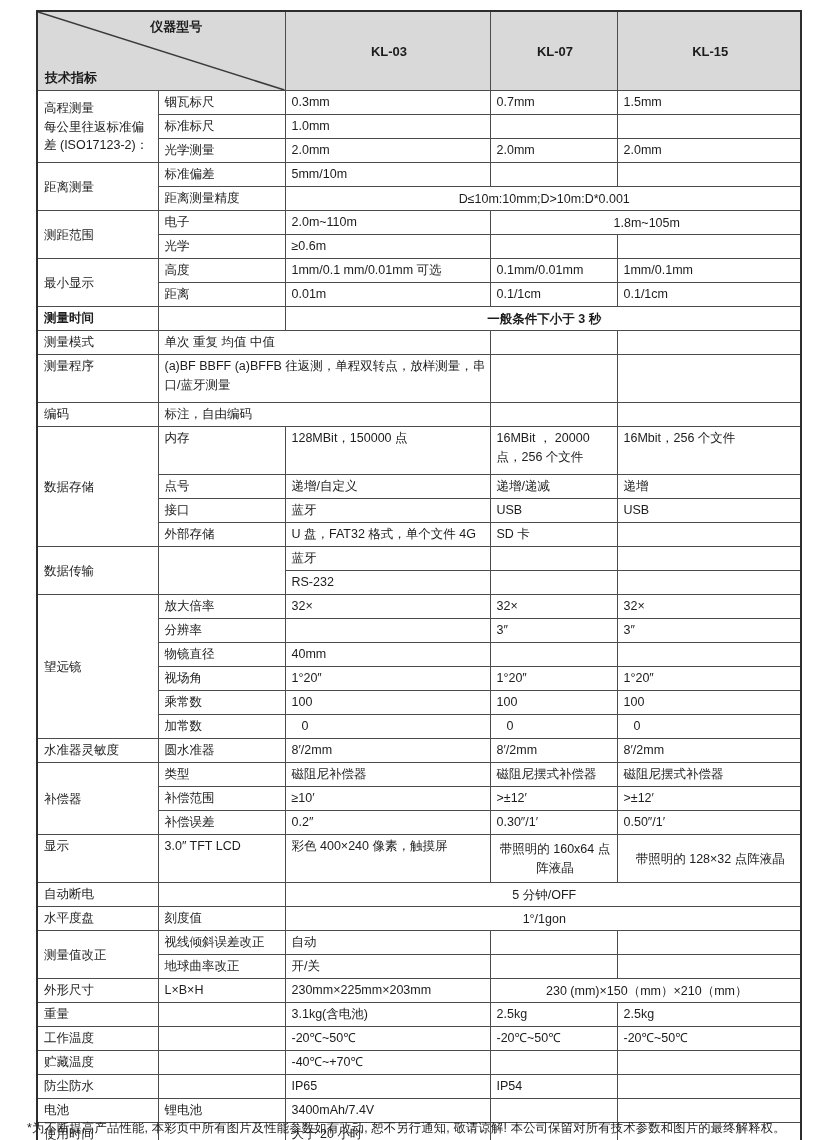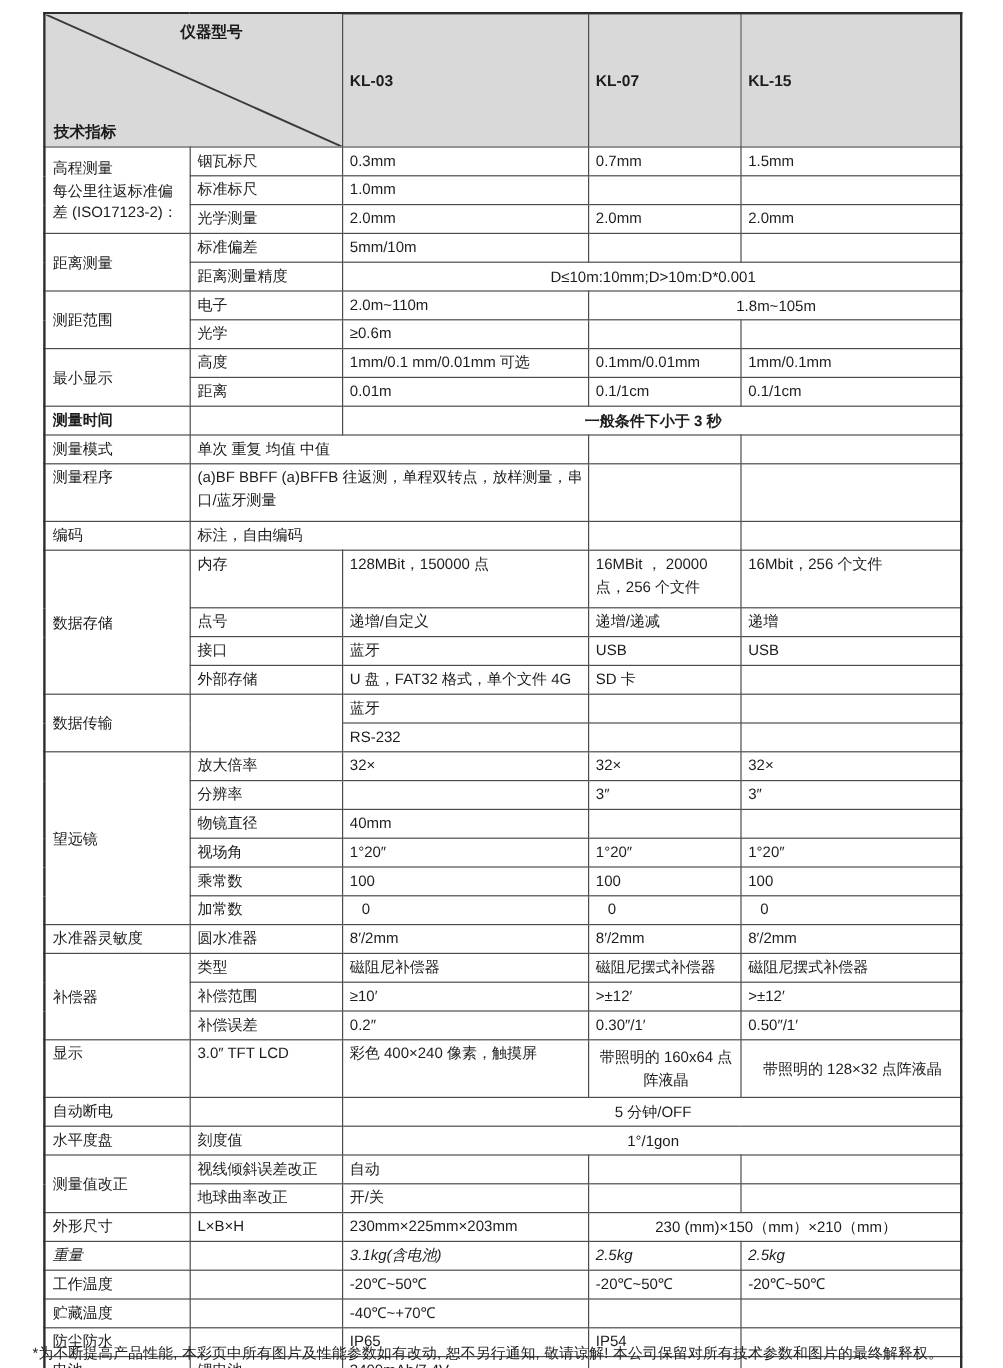--- a/index.html
+++ b/index.html
@@ -19,23 +19,23 @@
     padding:2px 3px 1px 6px;
     vertical-align:top;
     white-space:pre-line;
     overflow:hidden;
   }
   td[rowspan]{vertical-align:middle;}
   td.center{text-align:center;vertical-align:middle;}
   td.ind{padding-left:16px;}
   thead td{
     background:#d9d9d9;font-weight:bold;font-size:13px;
-    text-align:left;vertical-align:middle;
-  }
-  td.corner{position:relative;padding:16px;text-align:left;}
+    text-align:center;vertical-align:middle;
+  }
+  td.corner{position:relative;padding:0;text-align:left;}
   .corner-svg{position:absolute;left:0;top:0;width:100%;height:100%;display:block;}
   .corner-top{position:absolute;top:5px;left:30px;right:0;text-align:center;font-weight:bold;font-size:13px;}
   .corner-bottom{position:absolute;left:7px;bottom:3px;font-weight:bold;font-size:13px;}
   .footnote{
     position:absolute;left:27px;top:1120px;width:806px;
     font-size:12.3px;color:#1e1e1e;letter-spacing:0.2px;
   }
 </style>
 </head>
 <body>
@@ -274,21 +274,21 @@
           <td>开/关</td>
           <td></td>
           <td></td>
         </tr>
         <tr style="height: 24px;">
           <td>外形尺寸</td>
           <td>L×B×H</td>
           <td>230mm×225mm×203mm</td>
           <td colspan="2" class="center">230 (mm)×150（mm）×210（mm）</td>
         </tr>
-        <tr style="height: 24px; font-style: italic;">
+        <tr style="height: 24px;">
           <td>重量</td>
           <td></td>
           <td>3.1kg(含电池)</td>
           <td>2.5kg</td>
           <td>2.5kg</td>
         </tr>
         <tr style="height: 24px;">
           <td>工作温度</td>
           <td></td>
           <td>-20℃~50℃</td>

